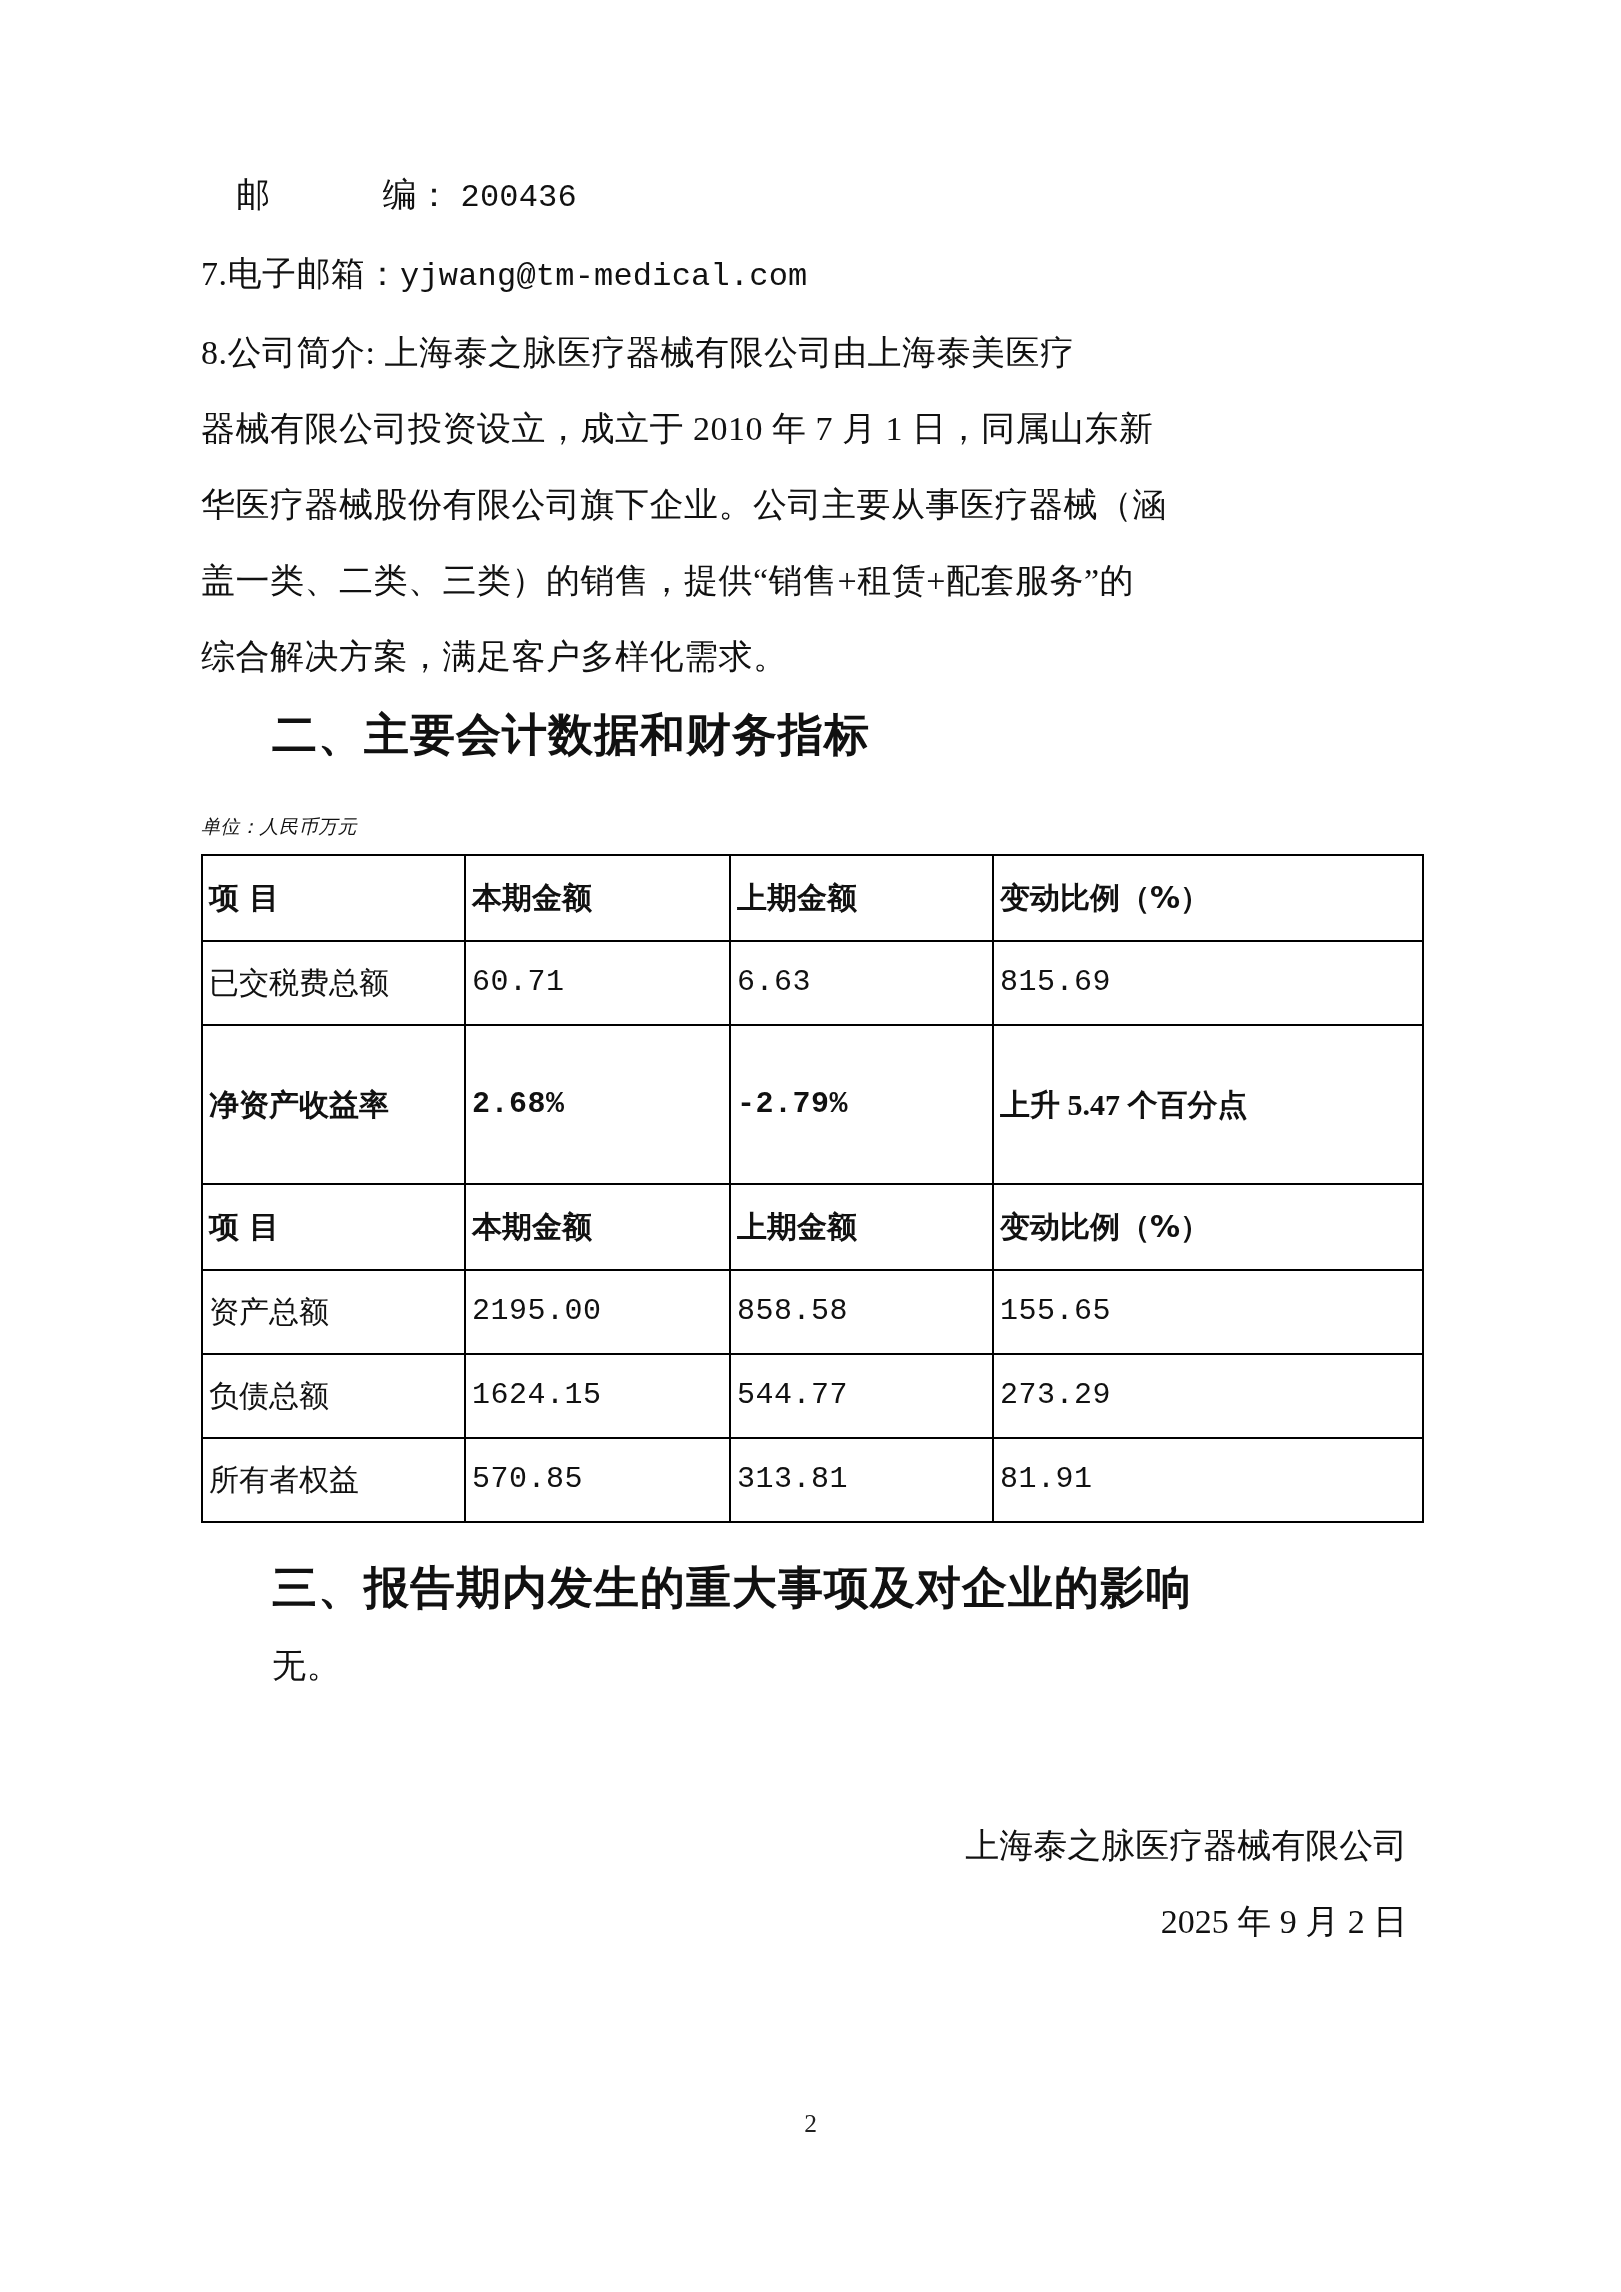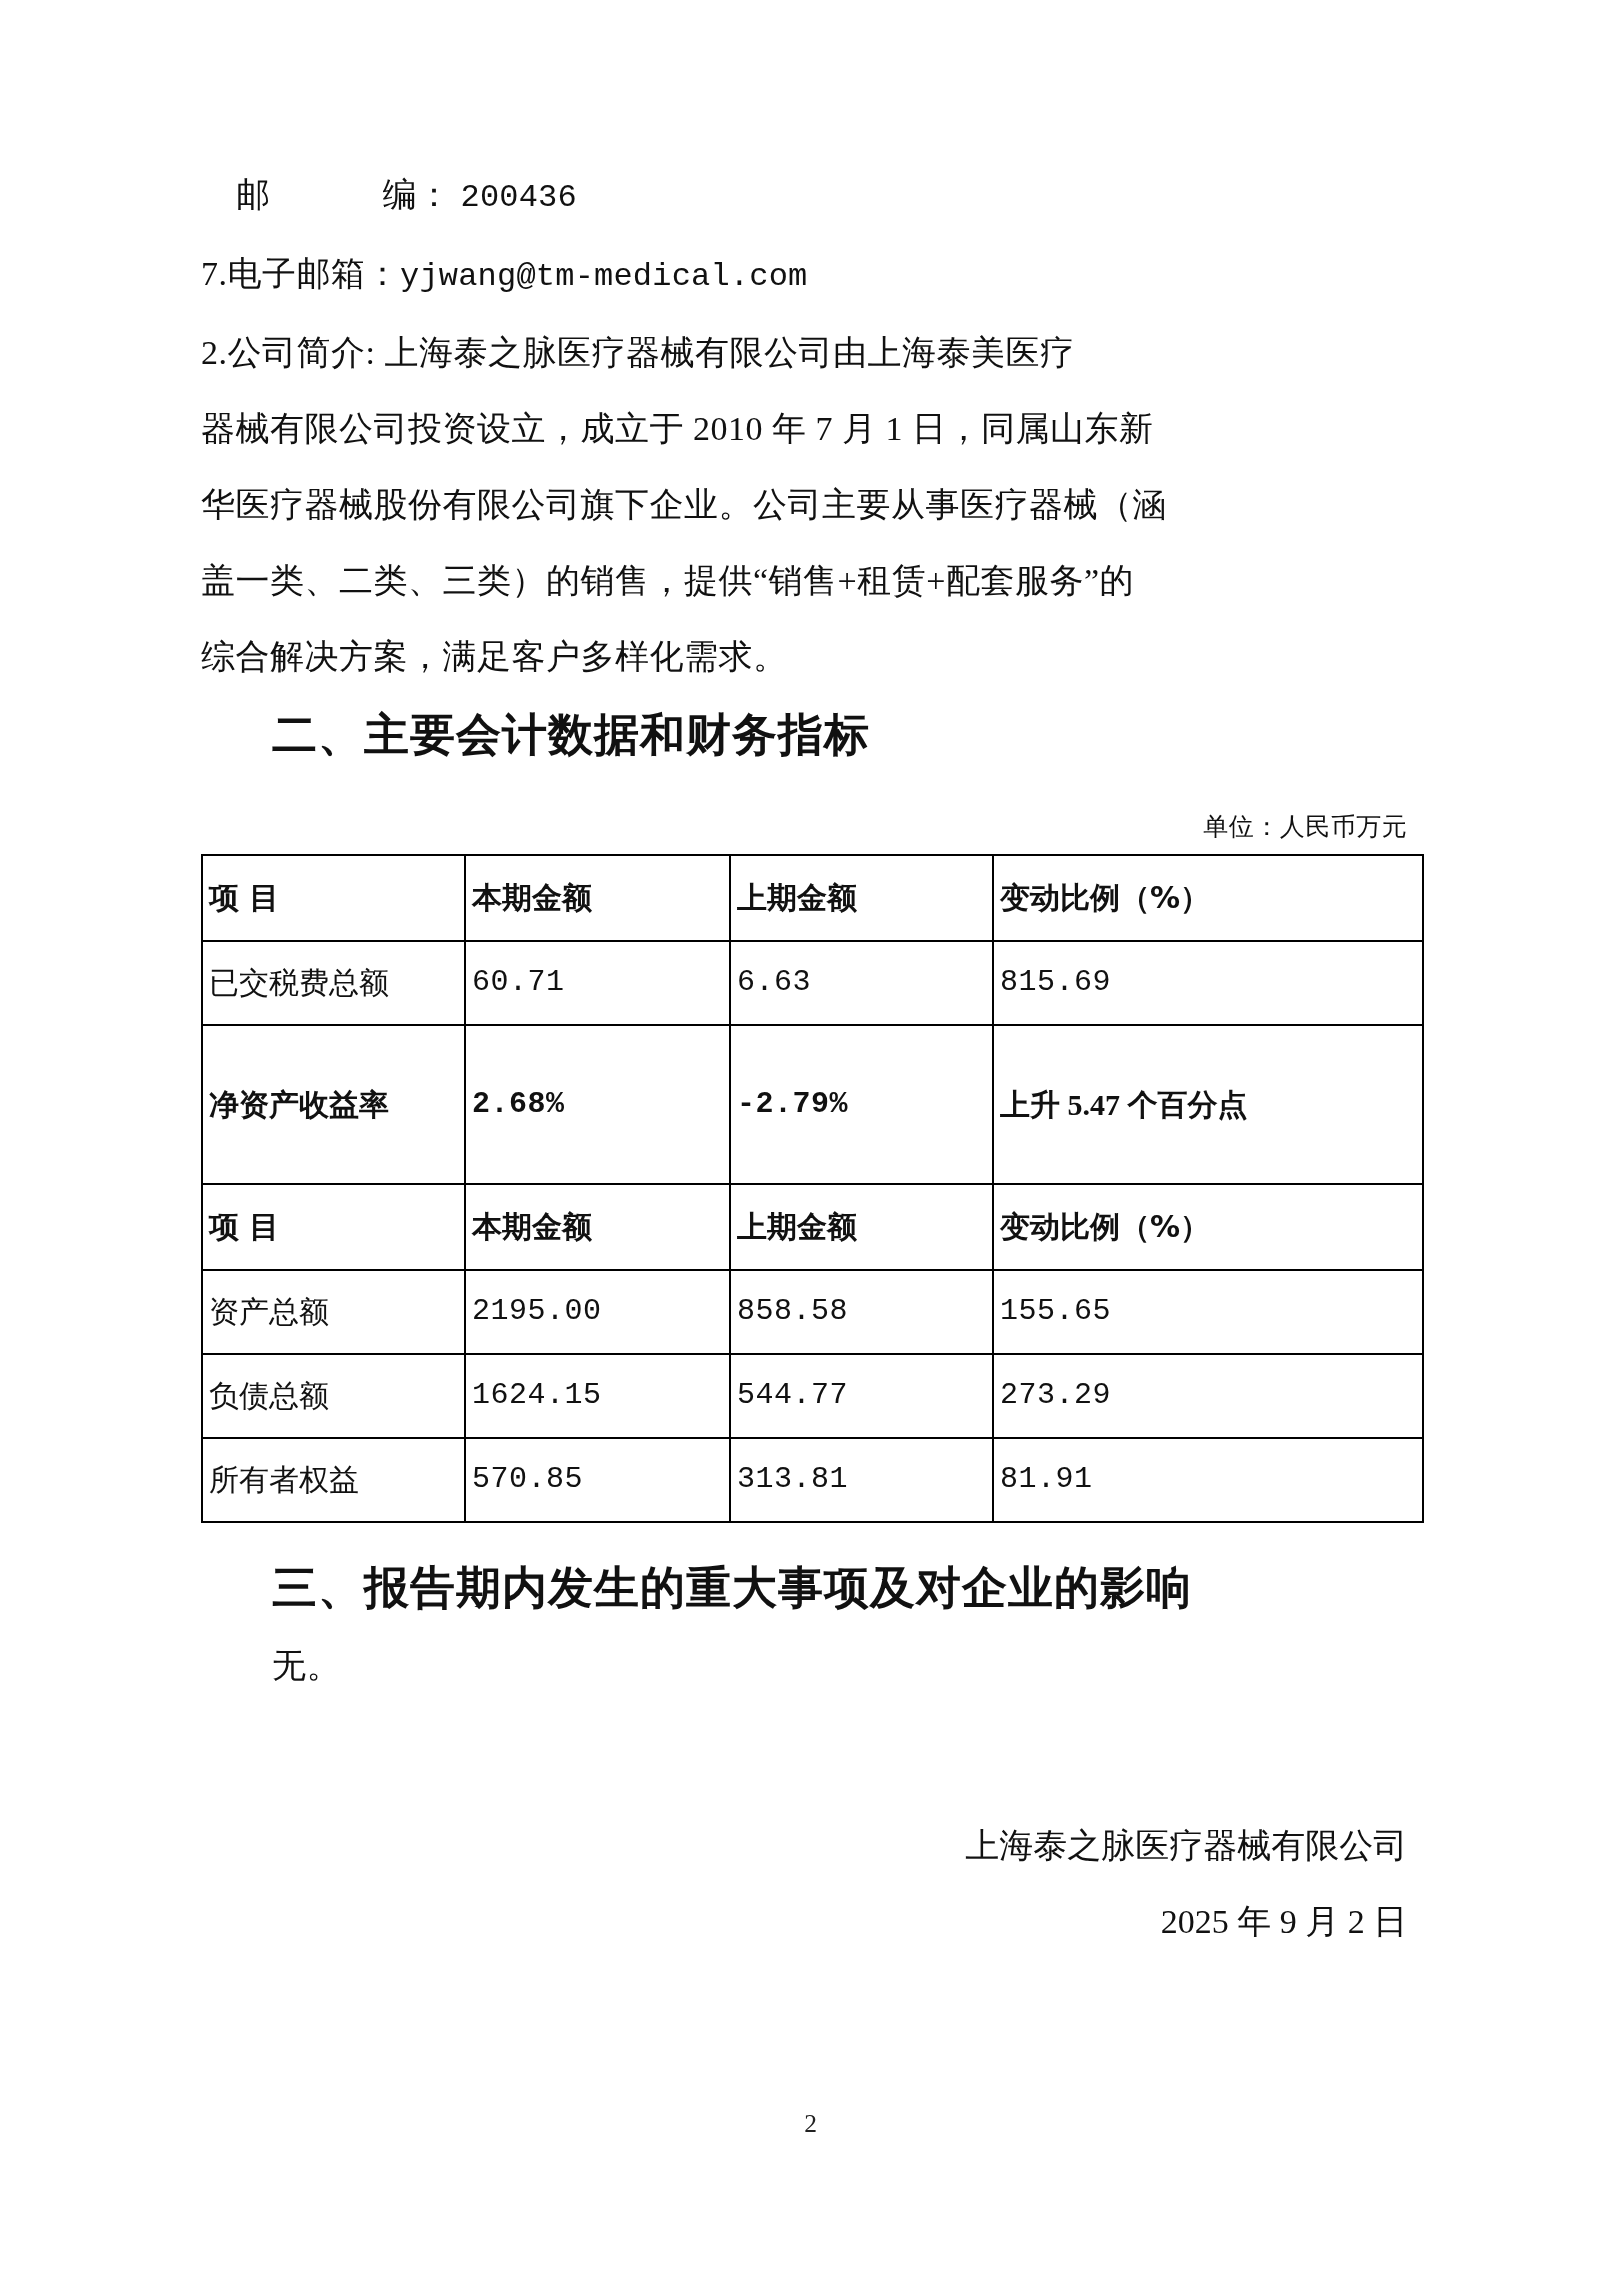--- a/index.html
+++ b/index.html
@@ -61,25 +61,25 @@
     font-weight: bold;
     font-size: 45px;
     line-height: 80px;
     text-indent: 71px;
     letter-spacing: 1px;
     white-space: nowrap;
   }
 
   
   .unit-line {
-    text-align: right;
-    font-size: 25px;
+    font-size: 19px;
     line-height: 51px;
     padding-right: 13.7px;
     letter-spacing: 0.5px;
+    font-style: italic;
   }
 
   
   .fin-table {
     border-collapse: collapse;
     width: 1220px;
     table-layout: fixed;
     margin-top: 2px;
   }
   .fin-table td {
@@ -154,21 +154,21 @@
       <span>邮</span>
       <span class="wide-gap"></span>
       <span>编：</span>
       <span class="mono">200436</span>
     </div>
 
     <div class="line">
       <span>7.</span><span>电子邮箱：</span><span class="mono">yjwang@tm-medical.com</span>
     </div>
 
-    <div class="line">2.公司简介: 上海泰之脉医疗器械有限公司由上海泰美医疗</div>
+    <div class="line">8.公司简介: 上海泰之脉医疗器械有限公司由上海泰美医疗</div>
     <div class="line">器械有限公司投资设立，成立于 2010 年 7 月 1 日，同属山东新</div>
     <div class="line">华医疗器械股份有限公司旗下企业。公司主要从事医疗器械（涵</div>
     <div class="line">盖一类、二类、三类）的销售，提供“销售+租赁+配套服务”的</div>
     <div class="line">综合解决方案，满足客户多样化需求。</div>
 
     <div class="heading">二、主要会计数据和财务指标</div>
 
     <div class="gap-sm"></div>
 
     <div class="unit-line">单位：人民币万元</div>

